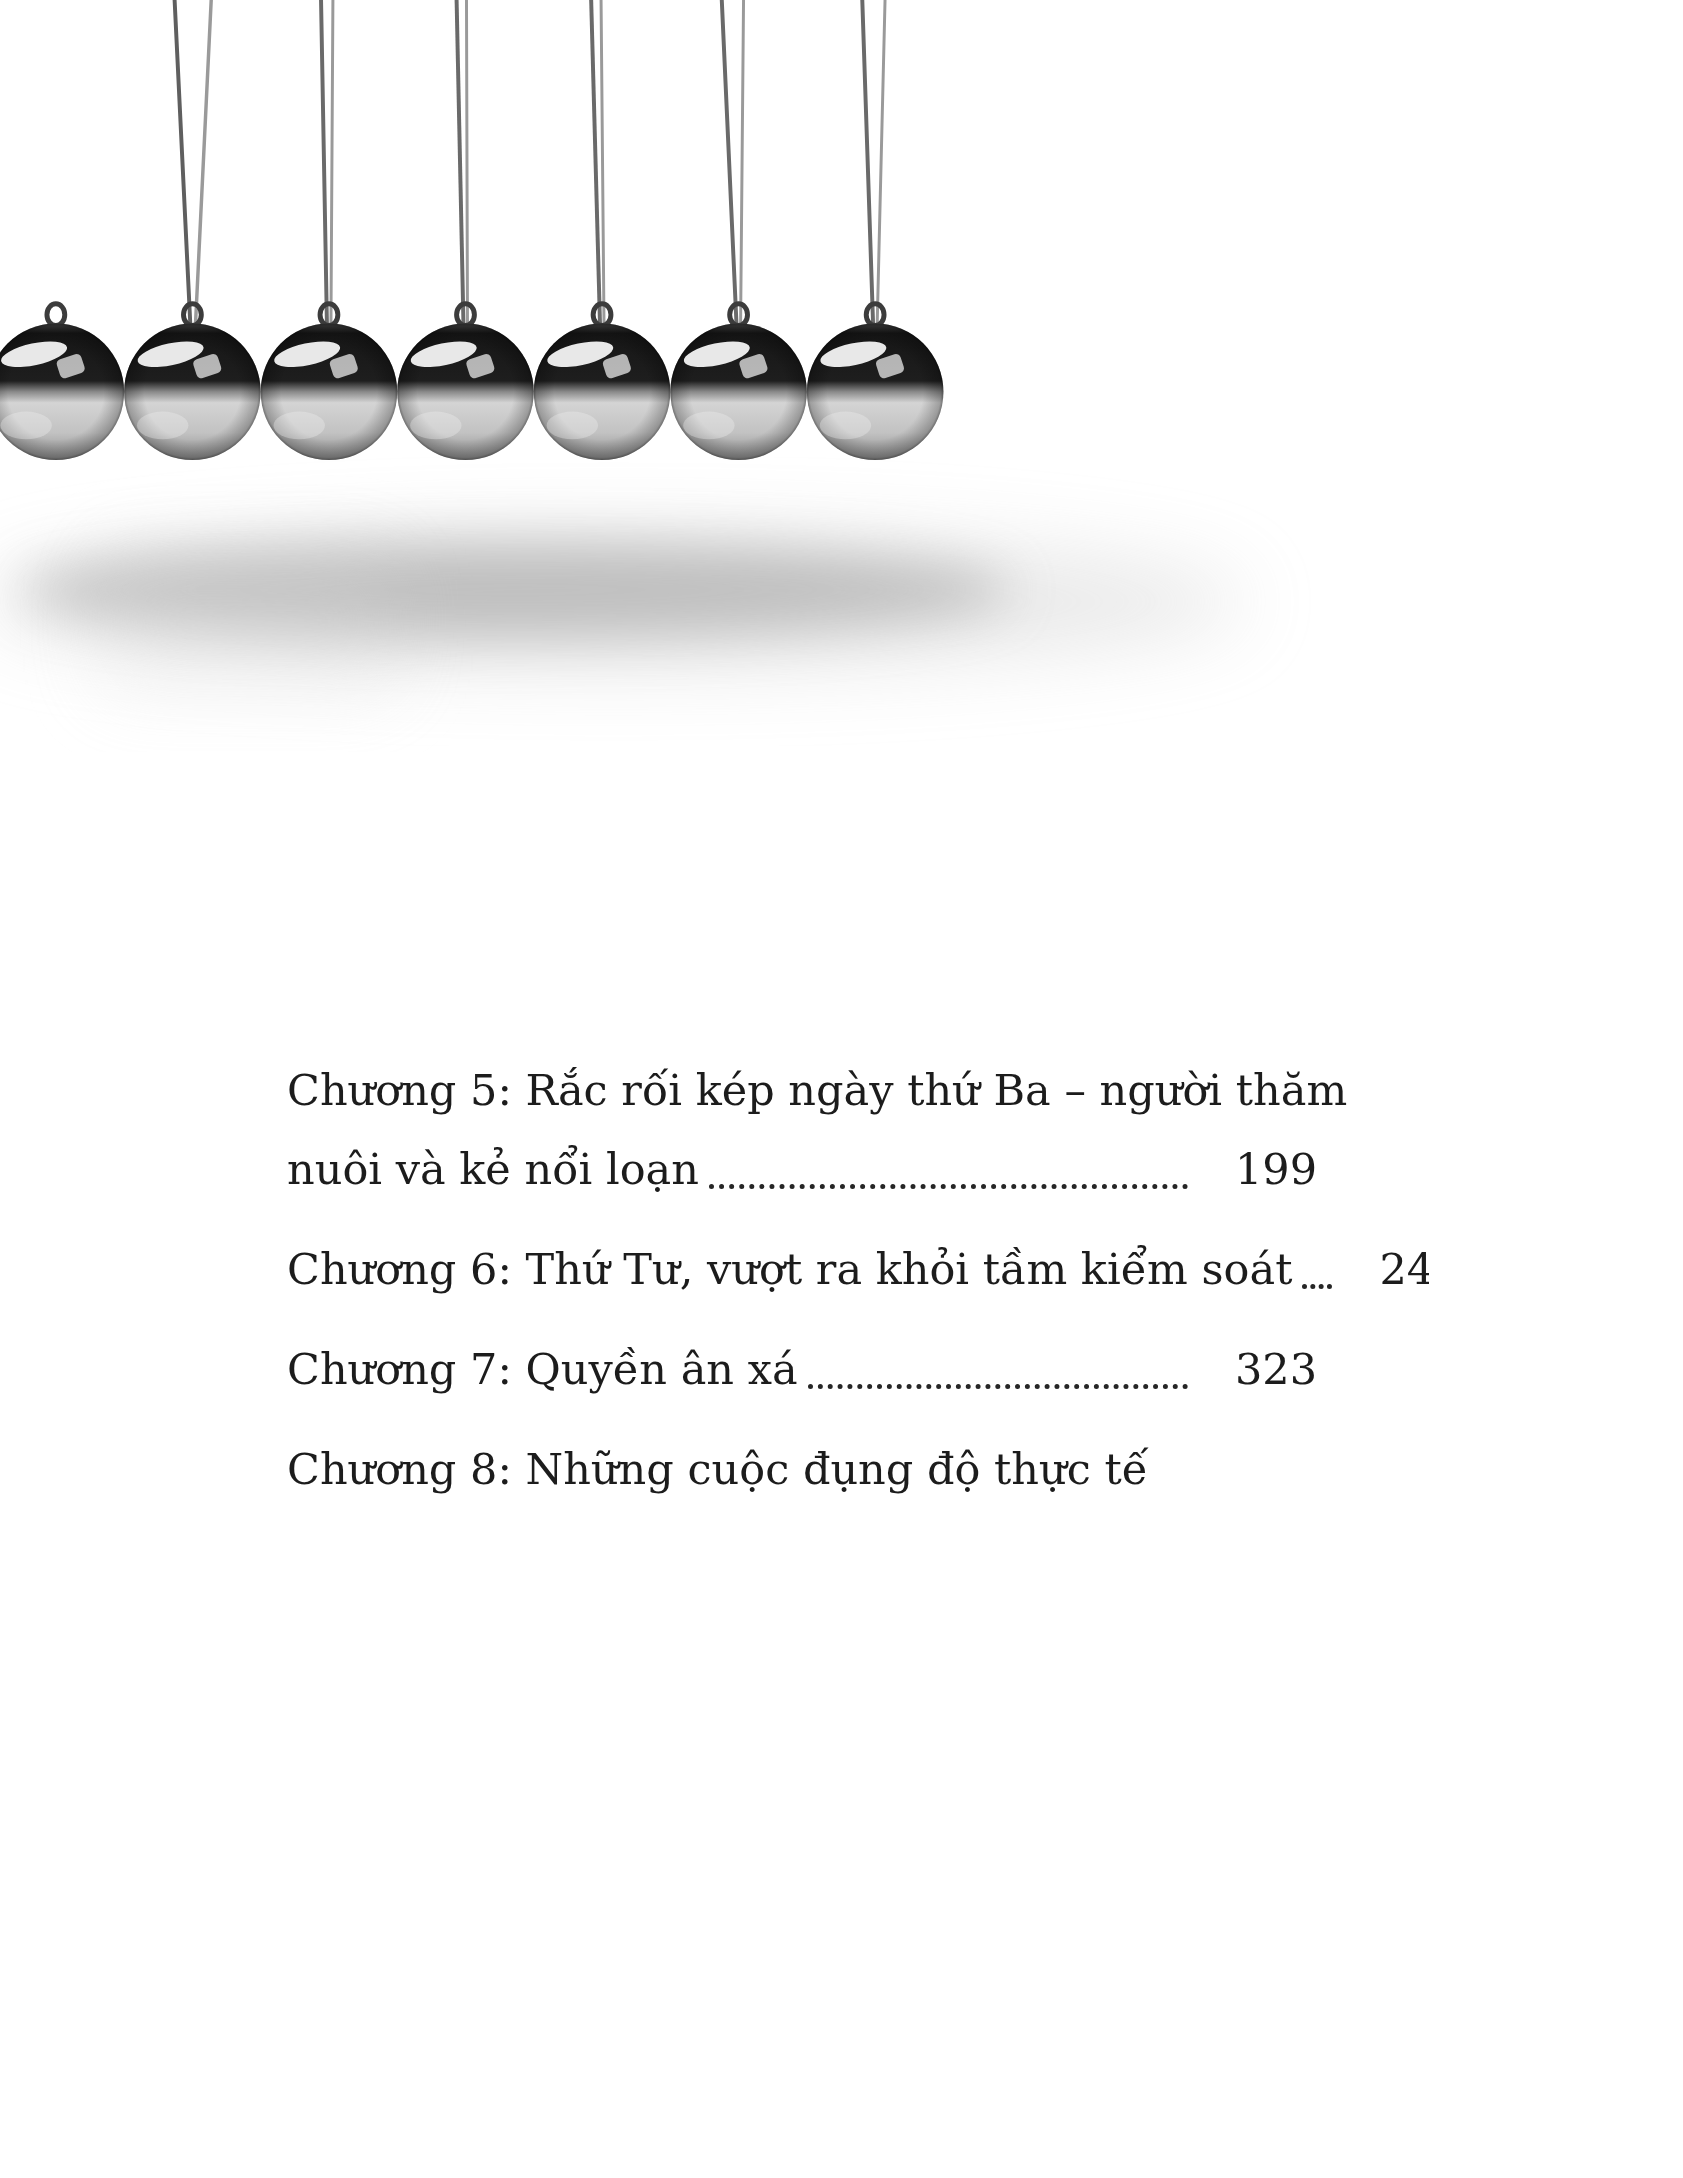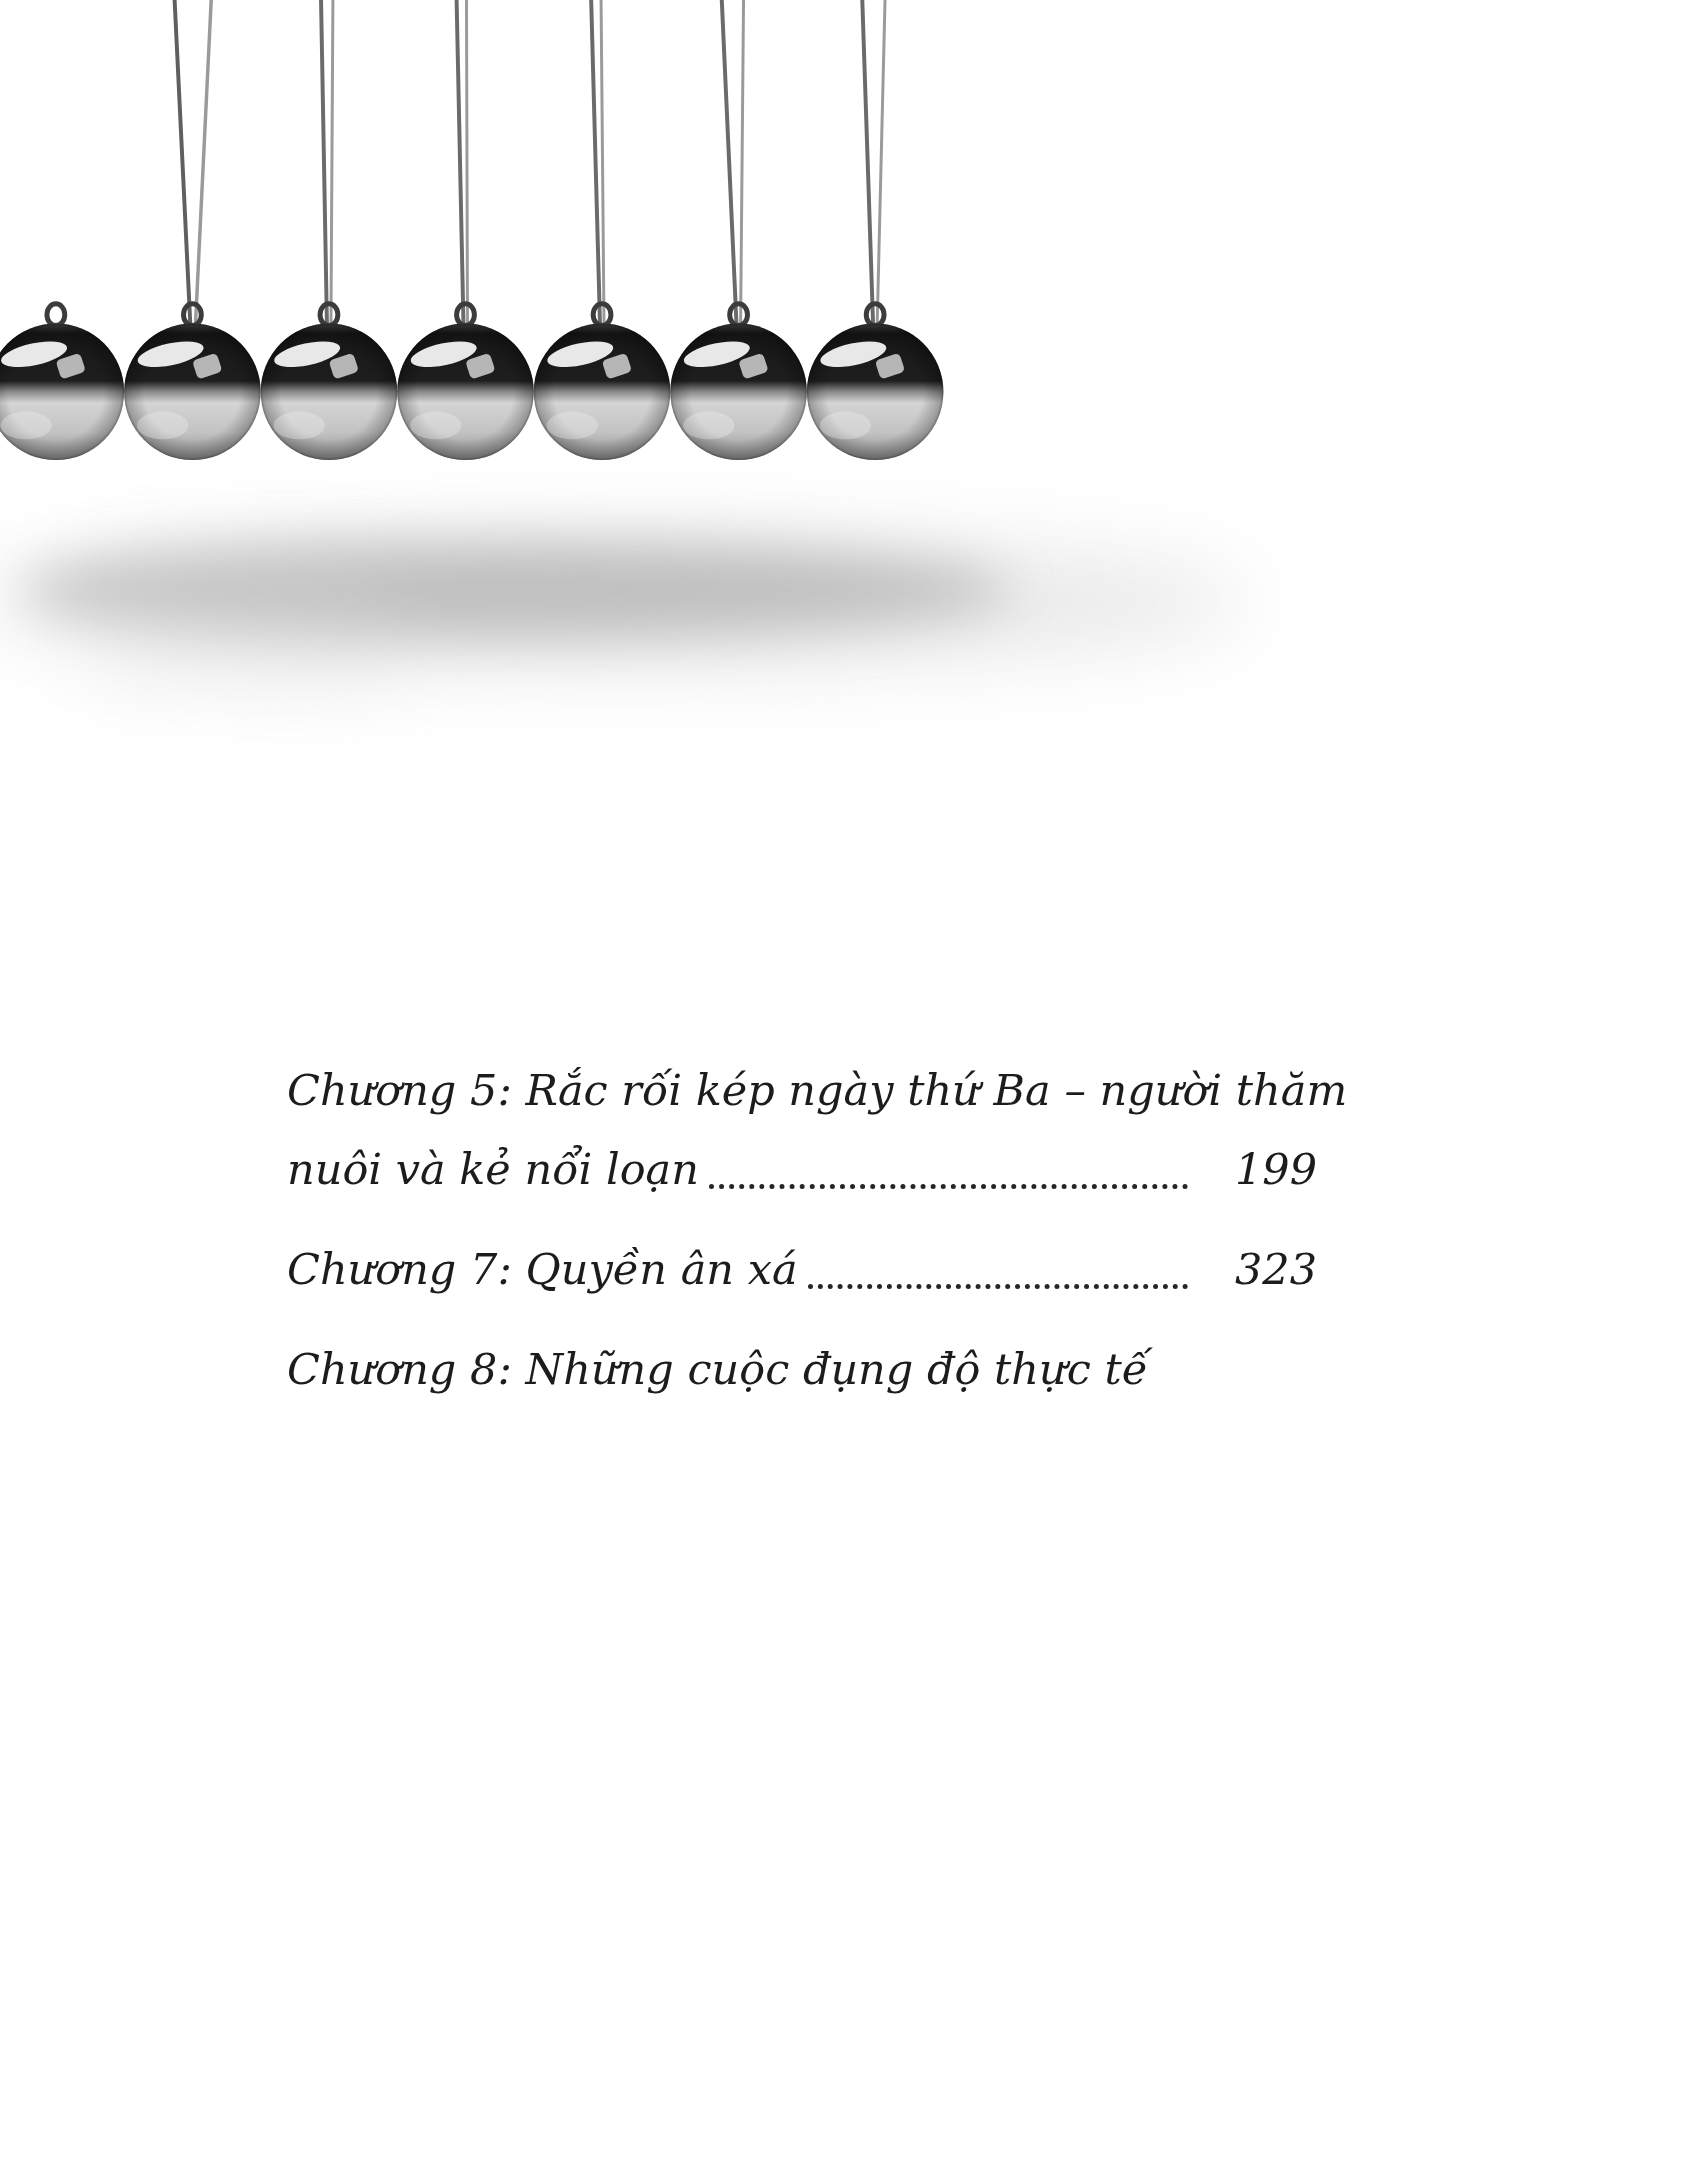--- a/index.html
+++ b/index.html
@@ -7,21 +7,20 @@
     padding: 0;
     background: #ffffff;
   }
   .page {
     position: relative;
     width: 1429px;
     height: 2178px;
     background: #ffffff;
     overflow: hidden;
     font-family: "DejaVu Serif", serif;
-    font-style: italic;
   }
   .cradle-wrap {
     position: absolute;
     top: 0;
     left: 0;
     width: 1683px;
     height: 752px;
   }
   .toc {
     position: absolute;
@@ -130,20 +129,27 @@
 
     <div class="toc-entry">
       <div class="toc-line">Chương 5: Rắc rối kép ngày thứ Ba – người thăm</div>
       <div class="toc-row">
         <span>nuôi và kẻ nổi loạn</span>
         <span class="leader"></span>
         <span class="pagenum">199</span>
       </div>
     </div>
 
+    <div class="toc-entry">
+      <div class="toc-row">
+        <span>Chương 6: Thứ Tư, vượt ra khỏi tầm kiểm soát</span>
+        <span class="leader"></span>
+        <span class="pagenum">249</span>
+      </div>
+    </div>
 
     <div class="toc-entry">
       <div class="toc-row">
         <span>Chương 7: Quyền ân xá</span>
         <span class="leader"></span>
         <span class="pagenum">323</span>
       </div>
     </div>
 
     <div class="toc-entry">

